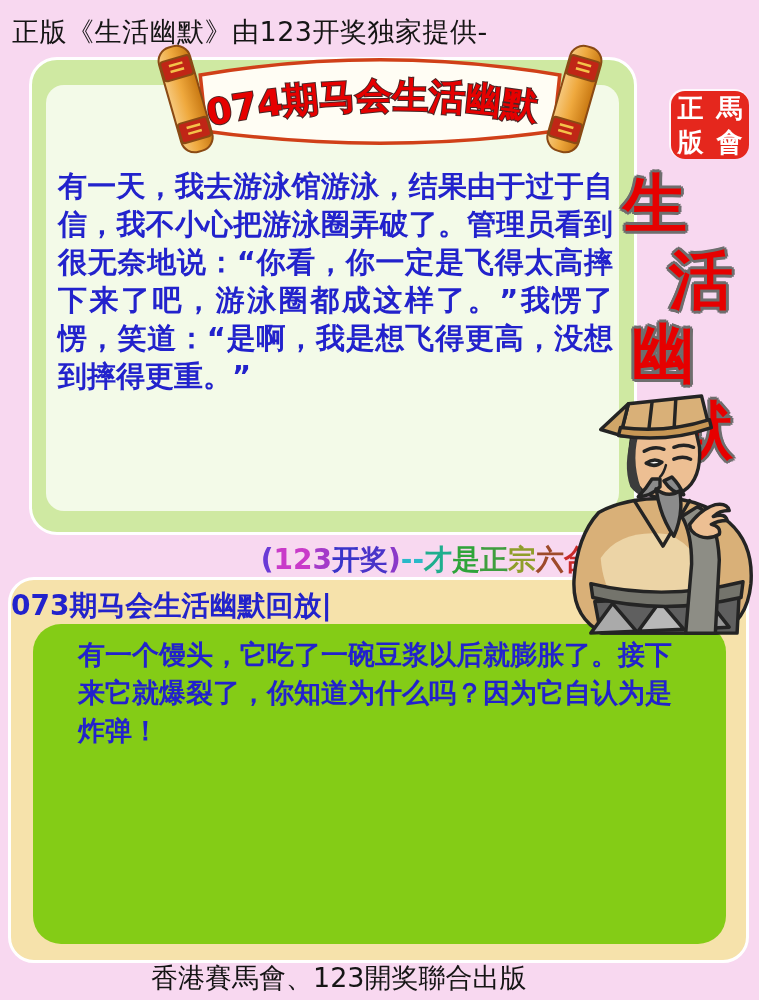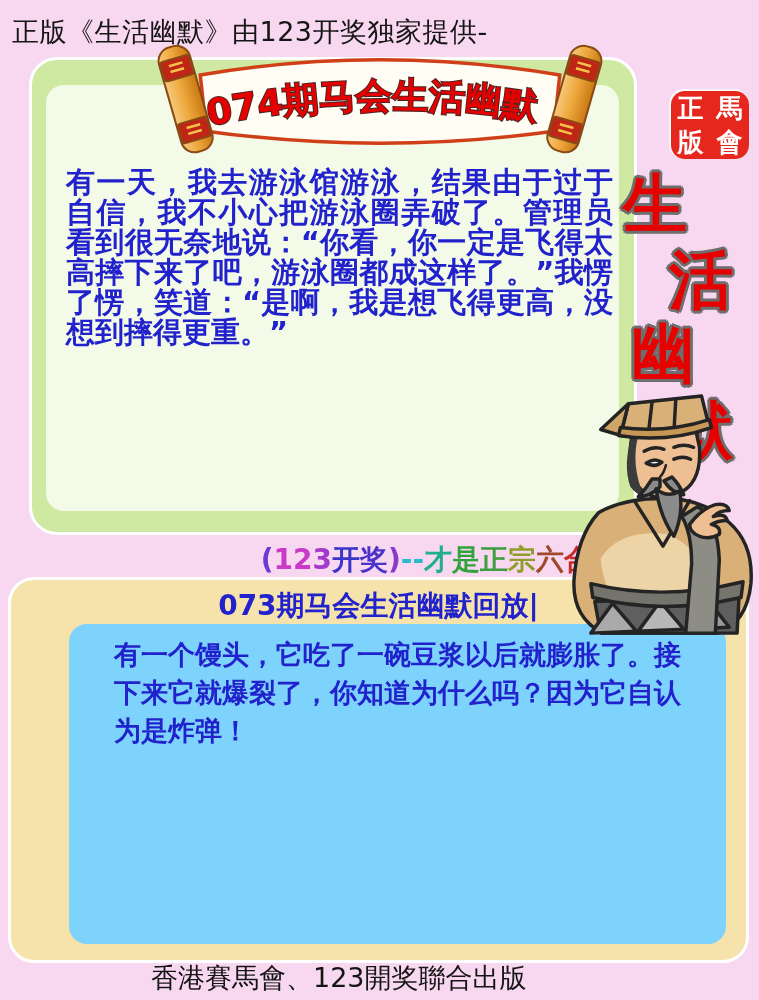--- a/index.html
+++ b/index.html
@@ -18,22 +18,22 @@
   
   .box1 {
     position:absolute; left:29px; top:57px; width:608px; height:478px;
     background:#cfe9a2; border:3px solid #ffffff; border-radius:28px; z-index:1;
   }
   .box1-inner {
     position:absolute; left:14px; right:15px; top:25px; bottom:21px;
     background:#f3fae8; border-radius:18px;
   }
   .joke {
-    padding:82px 6px 0 20px;
-    font-size:29px; line-height:30px; font-weight:bold; color:#2222cc;
+    padding:82px 6px 0 12px;
+    font-size:29px; line-height:38px; font-weight:bold; color:#2222cc;
     text-align:justify;
   }
   
   .scroll-banner {
     position:absolute; left:144px; top:42px; width:472px; height:114px; z-index:4;
   }
   .scroll-banner svg { width:100%; height:100%; display:block; }
   
   .badge {
     position:absolute; left:671px; top:91px; width:78px; height:68px;
@@ -64,26 +64,26 @@
   .tagline {
     position:absolute; left:0; top:541px; width:620px; z-index:2;
     text-align:right; font-size:28px; font-weight:bold; white-space:nowrap;
   }
   
   .box2 {
     position:absolute; left:8px; top:577px; width:741px; height:386px;
     background:#f6e2ab; border:3px solid #ffffff; border-radius:26px; z-index:1;
   }
   .box2-title {
-    margin-top:7px; text-align:center;
+    margin-top:7px; text-align:left;
     font-size:28px; font-weight:bold; color:#2222cc;
   }
   .box2-inner {
     position:absolute; left:22px; right:20px; top:44px; bottom:16px;
-    background:#7dd3fc; border-radius:18px;margin-left:36px;
+    background:#84cc16; border-radius:28px;
   }
   .joke2 {
     padding:12px 30px 0 45px;
     font-size:27px; line-height:38px; font-weight:bold; color:#2222cc;
   }
   
   .footer {
     position:absolute; left:112px; top:960px; right:0;
     font-size:27px; color:#151515; white-space:nowrap;margin-left:39px;
   }

